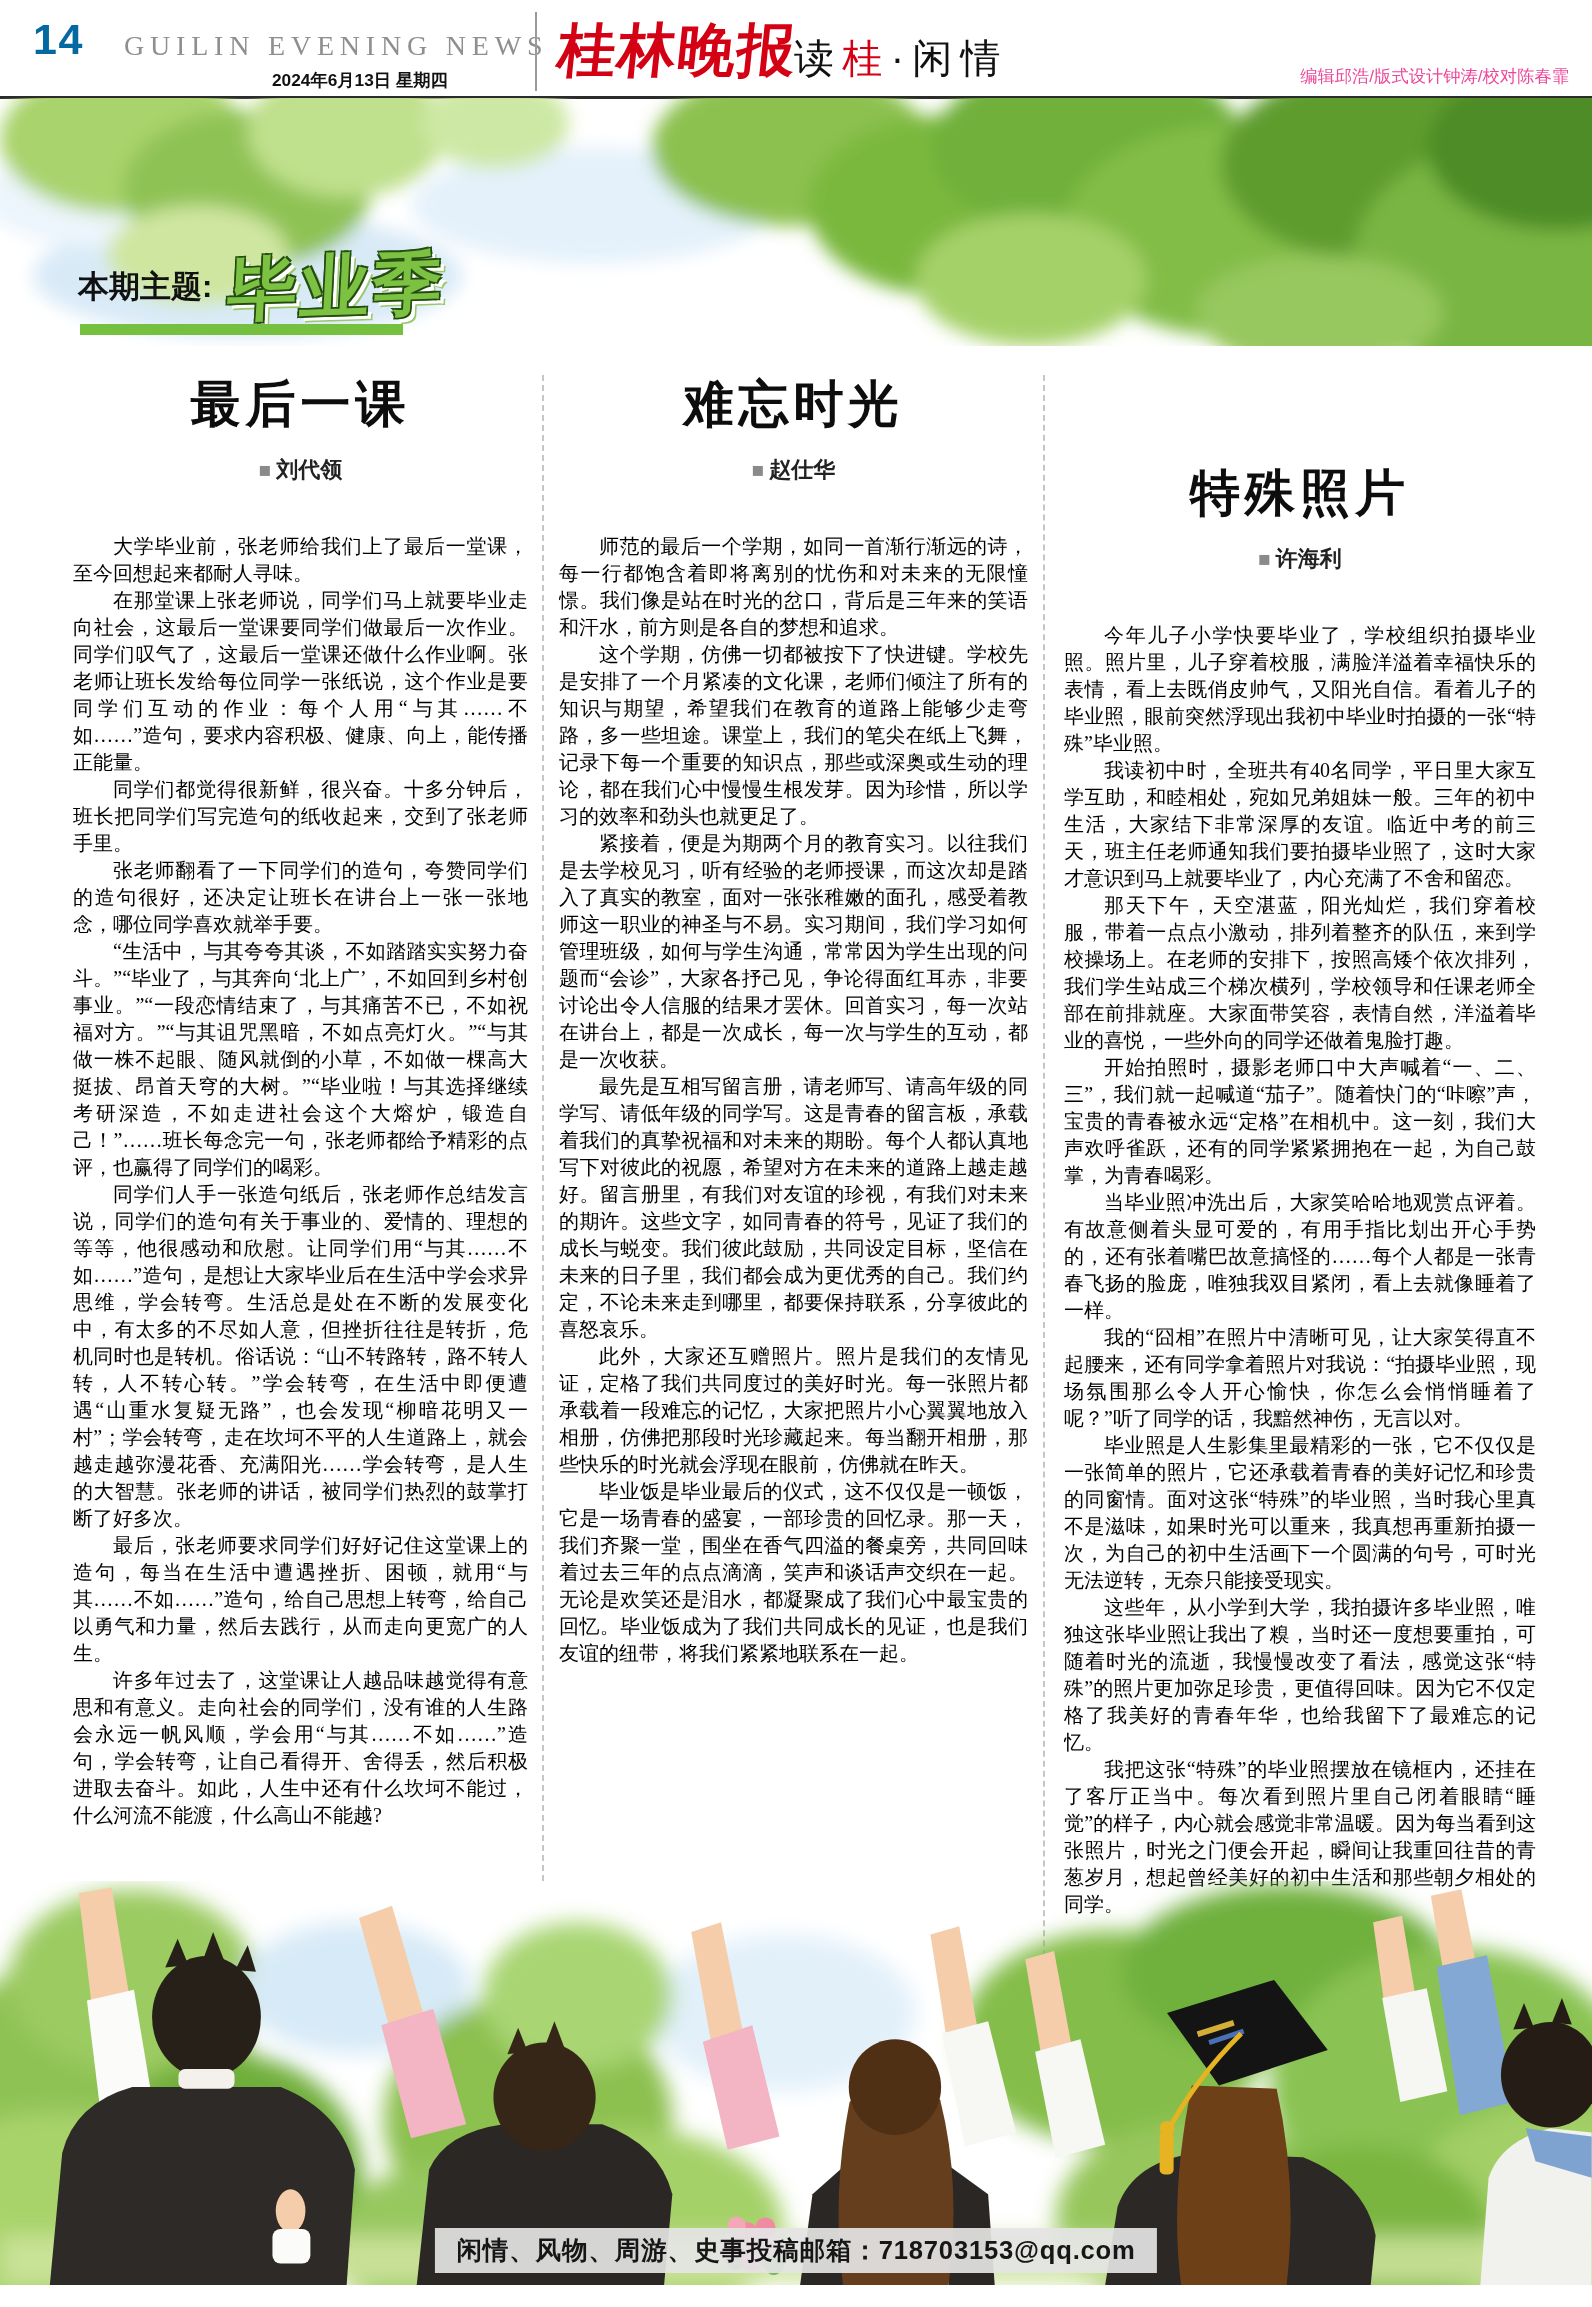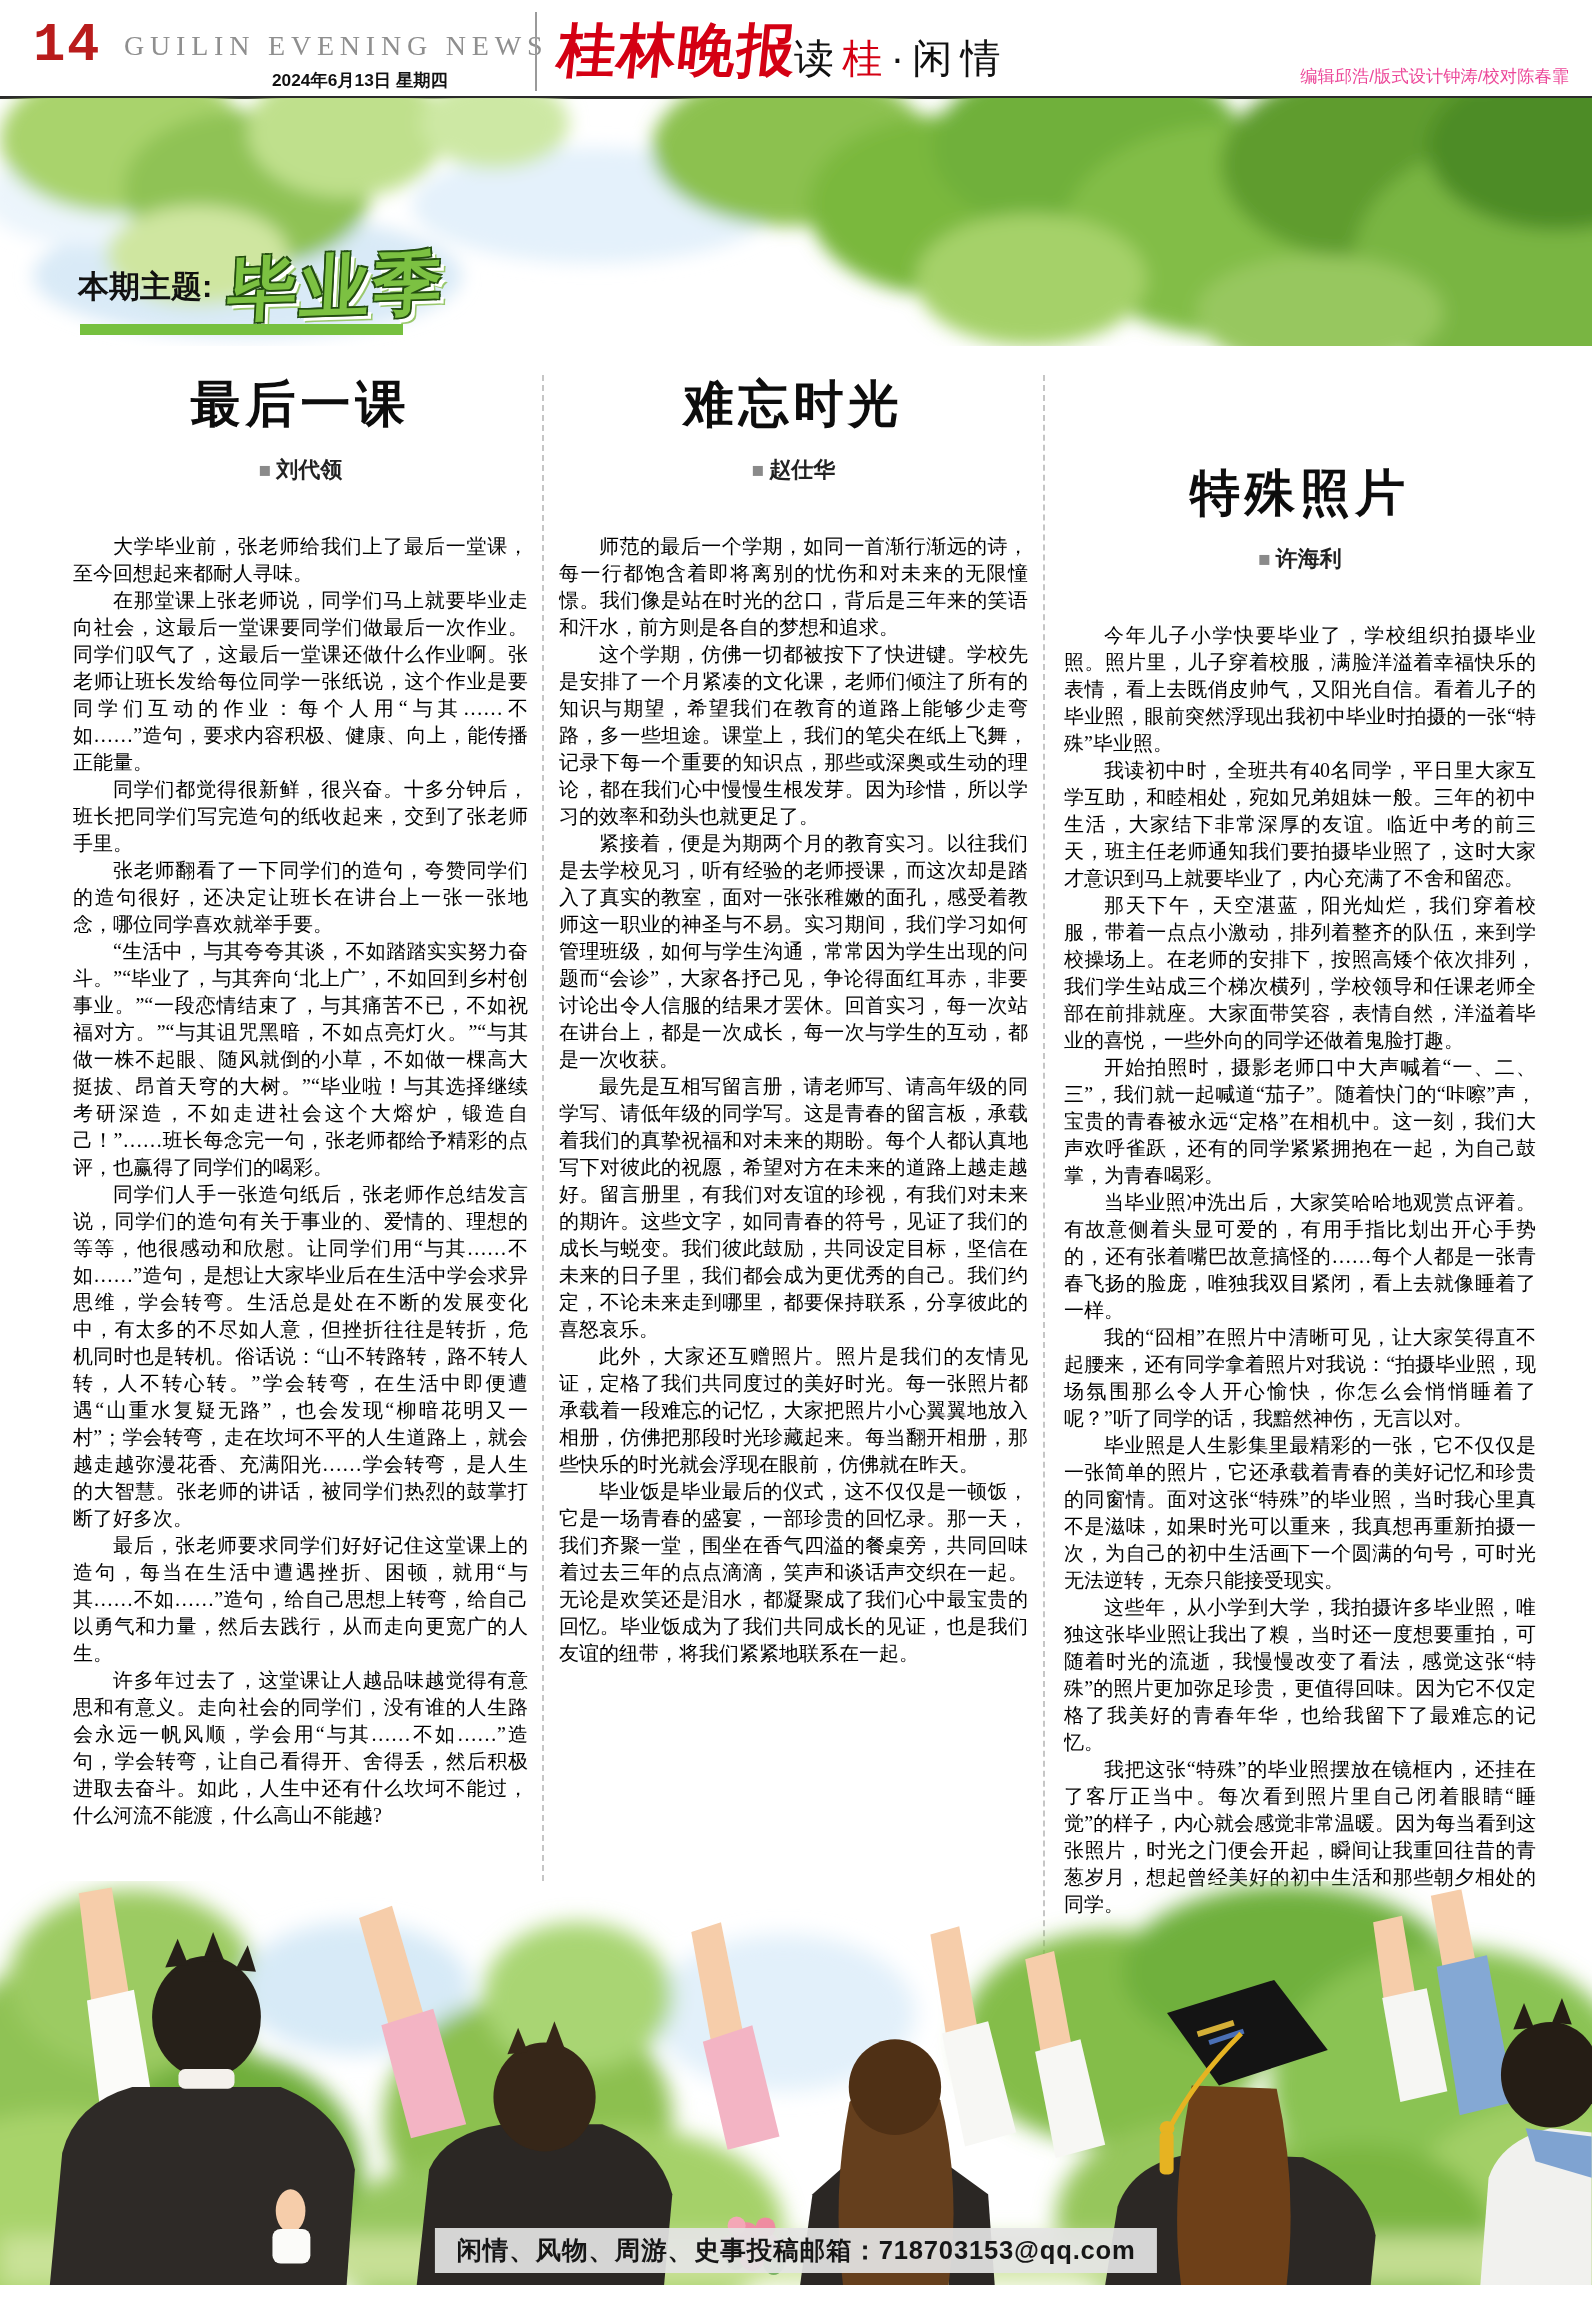--- a/index.html
+++ b/index.html
@@ -1,21 +1,21 @@
 <!DOCTYPE html>
 <html style="font-size:13.2px"><head>
 <meta charset="utf-8">
 <style>
   html,body{margin:0;padding:0;background:#ffffff;}
   body{width:1592px;height:2307px;position:relative;overflow:hidden;
        font-family:"Liberation Sans","DejaVu Sans",sans-serif;color:#1a1a1a;}
 
   
   .hdr{position:absolute;left:0;top:0;width:1592px;height:97px;}
-  .page-num{position:absolute;left:33px;top:15px;font-size:54px;font-weight:900;color:#b91c1c;letter-spacing:1.7px;font-family:Liberation Mono, monospace;}
+  .page-num{position:absolute;left:33px;top:15px;font-size:43px;font-weight:900;color:#0369a1;letter-spacing:1.7px;}
   .paper-en{position:absolute;left:124px;top:30px;font-family:"Liberation Serif","DejaVu Serif",serif;
             font-size:28px;color:#8f8f8f;letter-spacing:5.8px;}
   .hdr-date{position:absolute;left:272px;top:68px;font-size:17.3px;font-weight:bold;color:#111;}
   .hdr-vline{position:absolute;left:535px;top:11.6px;width:1.7px;height:79px;background:#9a9a9a;}
   .masthead{position:absolute;left:558px;top:11.6px;font-family:"Liberation Serif","DejaVu Serif",serif;
             font-size:58px;font-weight:900;color:#d40013;transform:skewX(-6deg);letter-spacing:1.7px;}
   .section-name{position:absolute;left:794px;top:31px;font-size:40px;font-weight:400;letter-spacing:8.3px;color:#111;}
   .section-name .hl{color:#d40013;}
   .staff{position:absolute;right:23px;top:64px;font-size:17.3px;color:#ec4899;}
   .hdr-rule{position:absolute;left:0;top:96px;width:1592px;height:2.5px;background:#2b2b2b;}

